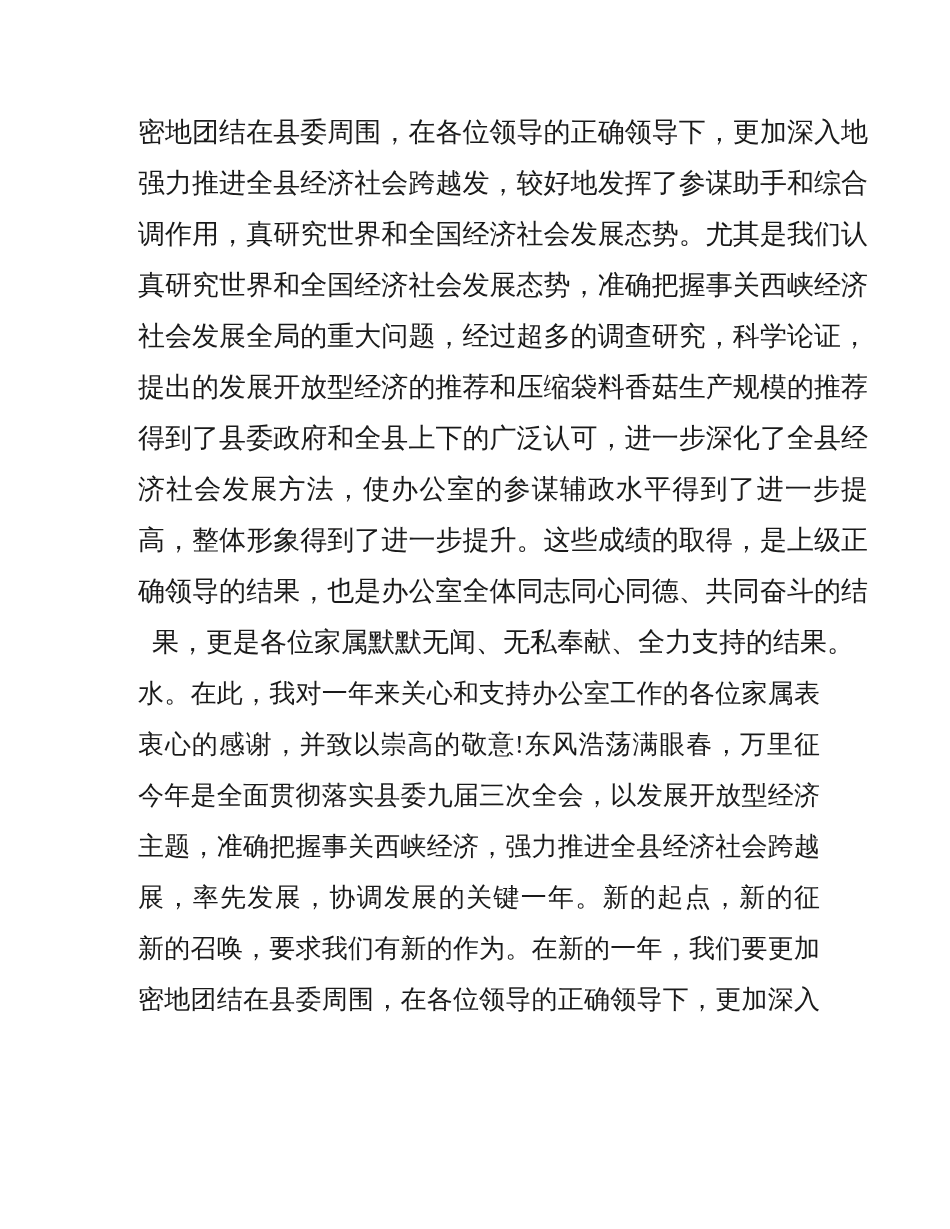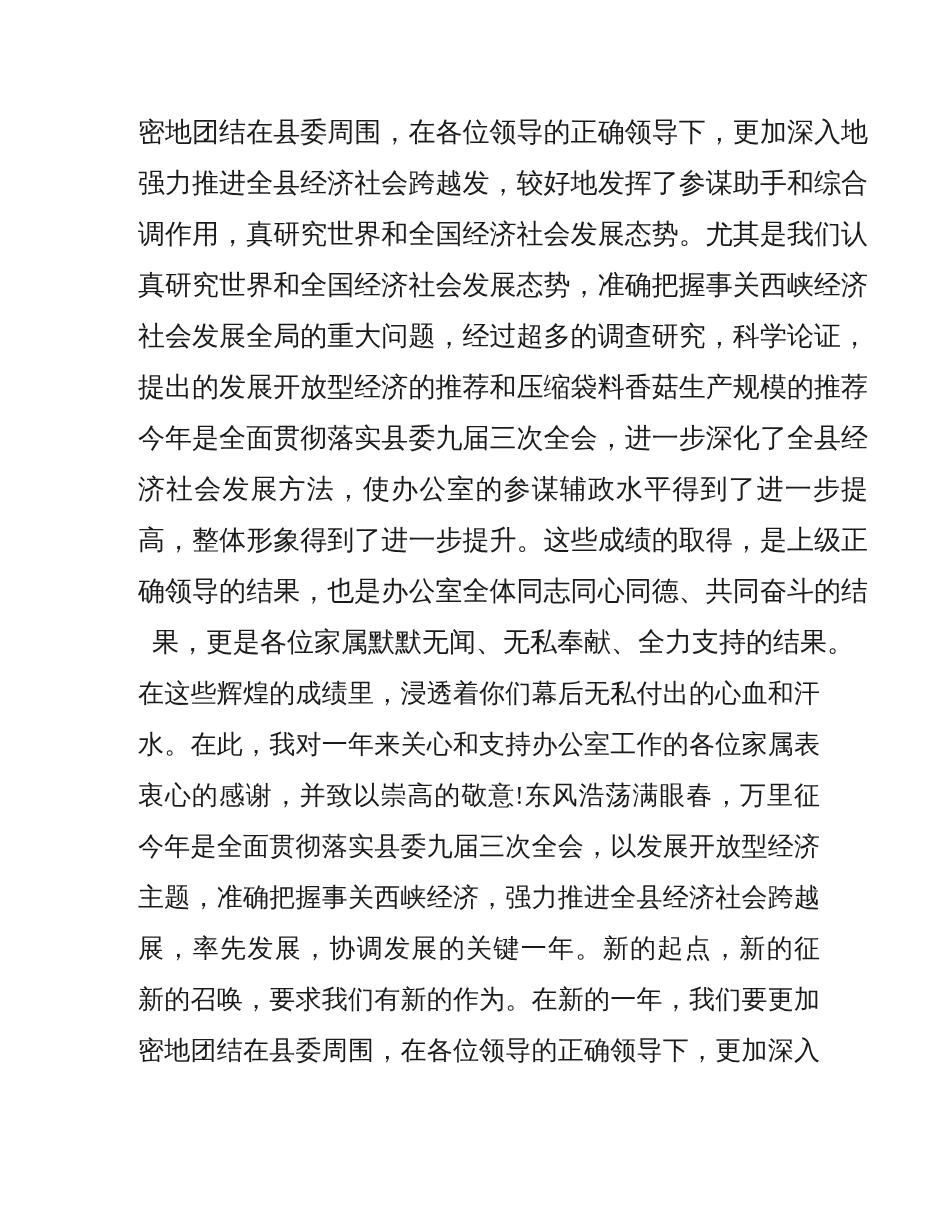--- a/index.html
+++ b/index.html
@@ -46,29 +46,28 @@
 <div class="page">
   <div class="doc">
 
     <div class="para">
       <div class="line f27 just">密地团结在县委周围，在各位领导的正确领导下，更加深入地</div>
       <div class="line f27 just">强力推进全县经济社会跨越发，较好地发挥了参谋助手和综合协</div>
       <div class="line f27 just">调作用，真研究世界和全国经济社会发展态势。尤其是我们认</div>
       <div class="line f27 just">真研究世界和全国经济社会发展态势，准确把握事关西峡经济</div>
       <div class="line f27 just">社会发展全局的重大问题，经过超多的调查研究，科学论证，</div>
       <div class="line f27 just">提出的发展开放型经济的推荐和压缩袋料香菇生产规模的推荐</div>
-      <div class="line f27 just">今年是全面贯彻落实县委九届三次全会，进一步深化了全县经</div>
+      <div class="line f27 just">得到了县委政府和全县上下的广泛认可，进一步深化了全县经</div>
       <div class="line f27 just">济社会发展方法，使办公室的参谋辅政水平得到了进一步提</div>
       <div class="line f27 just">高，整体形象得到了进一步提升。这些成绩的取得，是上级正</div>
       <div class="line f27 just">确领导的结果，也是办公室全体同志同心同德、共同奋斗的结</div>
       <div class="line f27">果，更是各位家属默默无闻、无私奉献、全力支持的结果。</div>
     </div>
 
     <div class="para">
-      <div class="line f26 just">在这些辉煌的成绩里，浸透着你们幕后无私付出的心血和汗</div>
       <div class="line f26 just">水。在此，我对一年来关心和支持办公室工作的各位家属表示</div>
       <div class="line f26 just">衷心的感谢，并致以崇高的敬意!东风浩荡满眼春，万里征程</div>
     </div>
 
     <div class="para">
       <div class="line f26 just">今年是全面贯彻落实县委九届三次全会，以发展开放型经济为</div>
       <div class="line f26 just">主题，准确把握事关西峡经济，强力推进全县经济社会跨越发</div>
       <div class="line f26 just">展，率先发展，协调发展的关键一年。新的起点，新的征程，</div>
       <div class="line f26 just">新的召唤，要求我们有新的作为。在新的一年，我们要更加紧</div>
       <div class="line f26 just">密地团结在县委周围，在各位领导的正确领导下，更加深入地</div>

